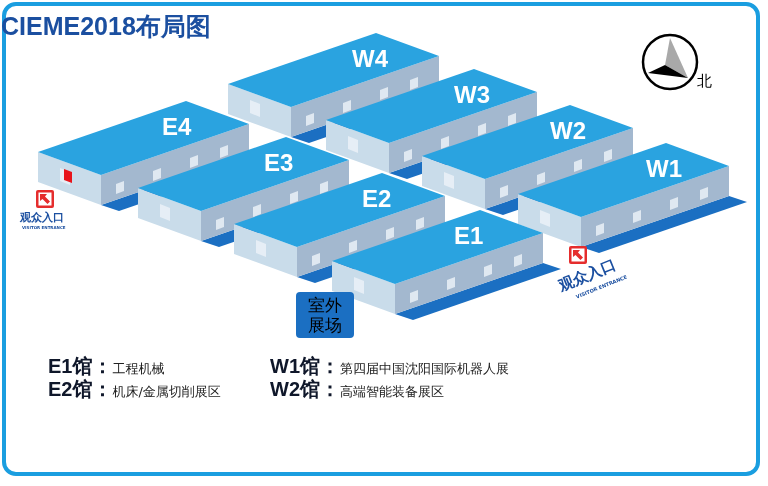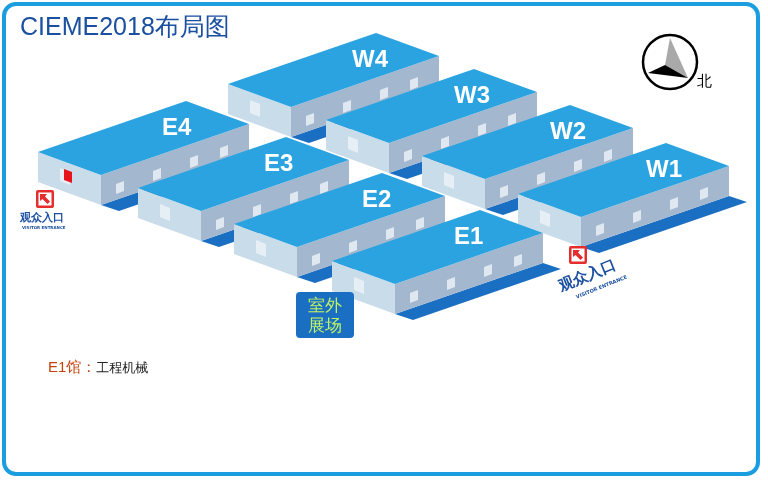--- a/index.html
+++ b/index.html
@@ -1,29 +1,29 @@
 <!DOCTYPE html>
 <html><head>
 <meta charset="utf-8">
 <style>
   html,body{margin:0;padding:0;background:#ffffff;}
   body{width:768px;height:486px;position:relative;overflow:hidden;font-family:"Liberation Sans","DejaVu Sans",sans-serif;}
   .frame{position:absolute;left:2px;top:2px;width:758px;height:474px;border:4px solid #1a9ee0;border-radius:14px;box-sizing:border-box;background:#fff;}
-  .title{position:absolute;left:20px;top:10px;font-size:25px;font-weight:normal;color:#1b4fa0;letter-spacing:0px;font-family:"Liberation Sans","DejaVu Sans",sans-serif;}
+  .title{position:absolute;left:1px;top:10px;font-size:25px;font-weight:bold;color:#1b4fa0;letter-spacing:0px;font-family:"Liberation Sans","DejaVu Sans",sans-serif;}
   svg.map{position:absolute;left:0;top:0;}
   .compass{position:absolute;left:640px;top:32px;width:60px;height:60px;}
   .north{position:absolute;left:697px;top:72px;font-size:15px;color:#000;font-family:"DejaVu Sans",sans-serif;}
-  .outdoor-badge{position:absolute;left:296px;top:292px;width:58px;height:46px;background:#1b6fc2;border-radius:4px;color:#bef264;font-size:17px;line-height:20px;text-align:center;padding-top:3px;box-sizing:border-box;font-family:"DejaVu Sans",sans-serif;}
+  .outdoor-badge{position:absolute;left:296px;top:292px;width:58px;height:46px;background:#1b6fc2;border-radius:4px;color:#000000;font-size:17px;line-height:20px;text-align:center;padding-top:3px;box-sizing:border-box;font-family:"DejaVu Sans",sans-serif;}
   .entry-icon{position:absolute;width:18px;height:18px;background:#e52d2d;border-radius:2px;}
   .entry-icon svg{position:absolute;left:0;top:0;}
   .entry-label{position:absolute;color:#1b4fa0;font-weight:bold;font-family:"DejaVu Sans",sans-serif;}
   .entry-sub{position:absolute;color:#1b4fa0;font-size:4px;font-weight:bold;white-space:nowrap;font-family:"DejaVu Sans",sans-serif;}
   .legend{position:absolute;font-size:13px;color:#222;line-height:23px;font-family:"DejaVu Sans",sans-serif;}
   .legend .row{white-space:nowrap;height:23px;}
-  .legend .key{font-weight:normal;font-family:"Liberation Sans","DejaVu Sans",sans-serif;font-size:15px;color:#c2410c;}
+  .legend .key{font-weight:bold;font-family:"Liberation Sans","DejaVu Sans",sans-serif;font-size:20px;color:#0f172a;}
   .bld-label{font-family:"Liberation Sans","DejaVu Sans",sans-serif;font-weight:bold;font-size:24px;fill:#ffffff;}
 </style>
 </head>
 <body>
 
 <div class="frame"></div>
 
 <div class="title">CIEME2018布局图</div>
 
 <svg class="map" width="768" height="486" viewBox="0 0 768 486">
@@ -108,16 +108,19 @@
   <svg width="18" height="18" viewBox="0 0 18 18">
     <rect x="2.5" y="2.5" width="13" height="13" fill="#fff"></rect>
     <polygon points="4,4 11,4 9,6.5 14,11.5 11.5,14 6.5,9 4,11" fill="#e52d2d"></polygon>
   </svg>
 </div>
 <div class="entry-label" style="left:556px;top:278px;font-size:15px;transform:rotate(-22deg);transform-origin:left top;">观众入口</div>
 <div class="entry-sub" style="left:575px;top:294px;font-size:5px;transform:rotate(-22deg);transform-origin:left top;">VISITOR ENTRANCE</div>
 
 <div class="legend" style="left:48px;top:355px;">
   <div class="row"><span class="key">E1馆：</span><span>工程机械</span></div>
+  <div class="row"><span class="key">E2馆：</span><span>机床/金属切削展区</span></div>
 </div>
 
 <div class="legend" style="left:270px;top:355px;">
+  <div class="row"><span class="key">W1馆：</span><span>第四届中国沈阳国际机器人展</span></div>
+  <div class="row"><span class="key">W2馆：</span><span>高端智能装备展区</span></div>
 </div>
 
 </body></html>

